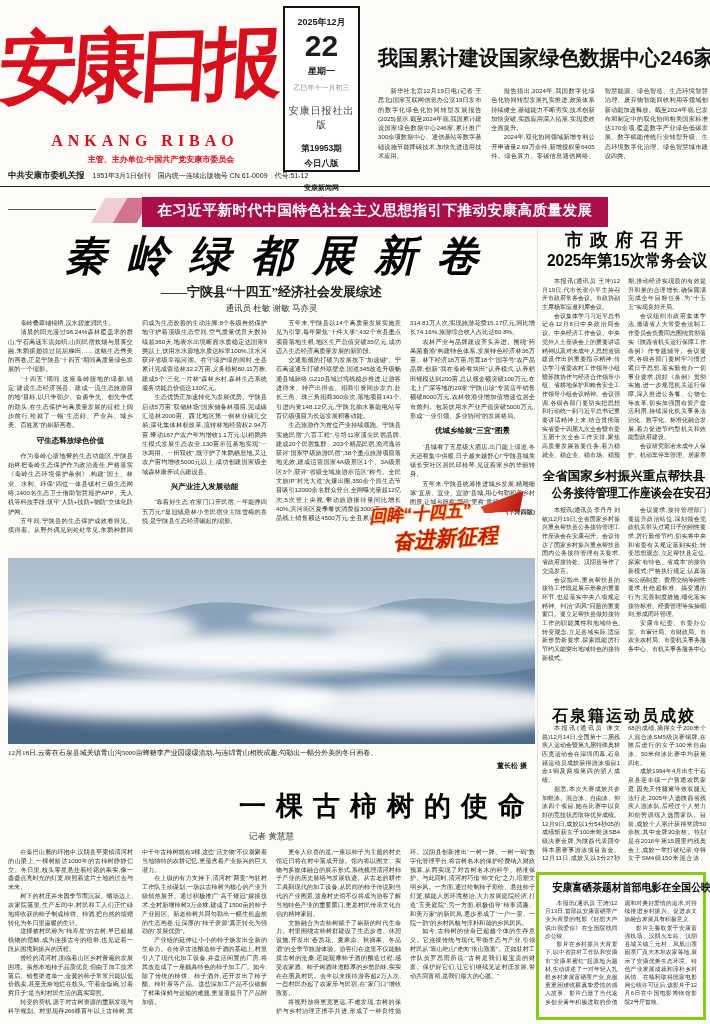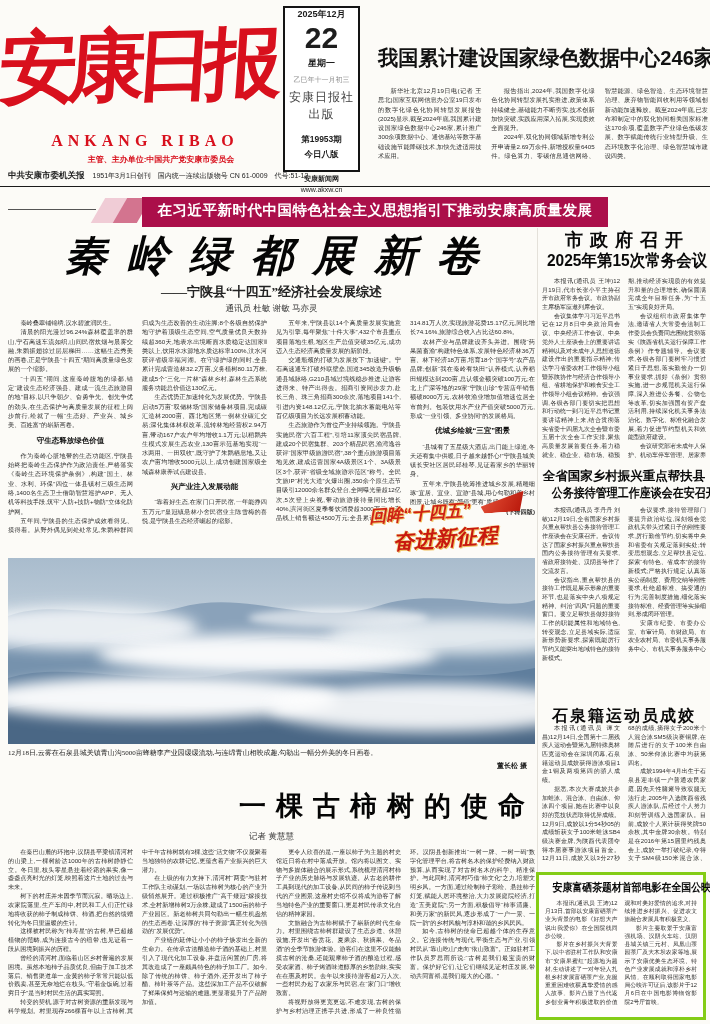--- a/index.html
+++ b/index.html
@@ -12,26 +12,26 @@
       color:#d8101d;font-size:78px;line-height:132px;letter-spacing:-10px;white-space:nowrap;
       transform:skewX(-5deg) rotate(-1.2deg);transform-origin:left top;}
   .mast-latin{left:20px;top:132px;width:250px;text-align:center;font-family:"Liberation Serif",serif;
       font-weight:bold;color:#d8101d;font-size:16px;letter-spacing:5px;}
   .mast-supervisor{left:16px;top:154px;width:290px;text-align:center;color:#d8101d;font-weight:bold;font-size:8px;}
   .mast-orgline{left:8px;top:170px;width:370px;font-size:7px;color:#222;white-space:nowrap;}
   .mast-orgline b{font-size:8.5px;margin-right:8px;}
   .header-rule{left:0;top:186px;width:710px;height:1px;background:#1b1b1b;}
   
   .datebox{left:283px;top:6px;width:77px;height:166px;border:2px solid #141414;background:#fff;
-      text-align:center;padding-top:0;}
+      text-align:center;padding-top:8px;}
   .db-ym{font-size:9px;font-weight:bold;}
   .db-day{font-size:30px;font-weight:bold;line-height:1.15;}
   .db-week{font-size:9px;font-weight:bold;margin-top:1px;}
   .db-lunar{font-size:7px;color:#8f8f8f;margin-top:5px;}
-  .db-pub{font-size:12px;color:#444;margin-top:4px;letter-spacing:1px;font-family:"Liberation Serif",serif;}
+  .db-pub{font-size:10px;color:#444;margin-top:11px;letter-spacing:1px;font-family:"Liberation Serif",serif;}
   .db-issue{font-size:8.5px;font-weight:bold;margin-top:11px;}
   .db-pages{font-size:8.5px;font-weight:bold;margin-top:3px;}
   .db-site{font-size:7px;font-weight:bold;margin-top:13px;}
   .db-url{font-size:7px;margin-top:2px;}
   
   .topstory-headline{left:378px;top:44px;width:330px;font-size:21px;font-weight:bold;
       white-space:nowrap;transform:scaleX(0.96);transform-origin:left;letter-spacing:0px;color:#111;}
   .body-cols{column-gap:10px;font-size:6.2px;line-height:1.5;text-align:justify;color:#2e2e2e;overflow:hidden;}
   .body-cols p{text-indent:2em;}
   .body-cols p.subhead{text-indent:0;text-align:center;font-weight:bold;font-size:7.5px;margin:5px 0;color:#111;}

